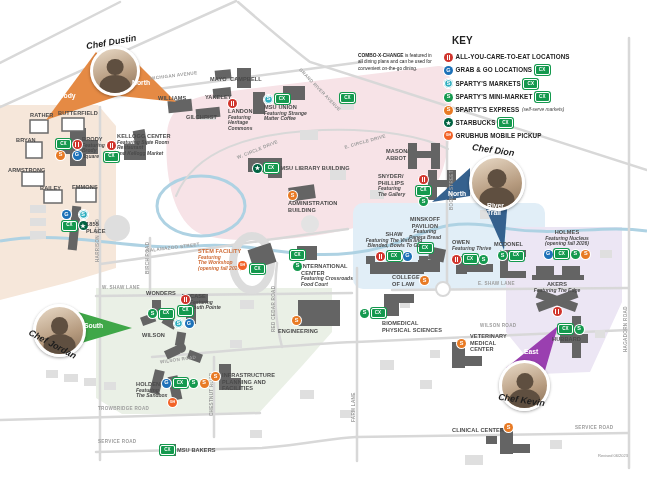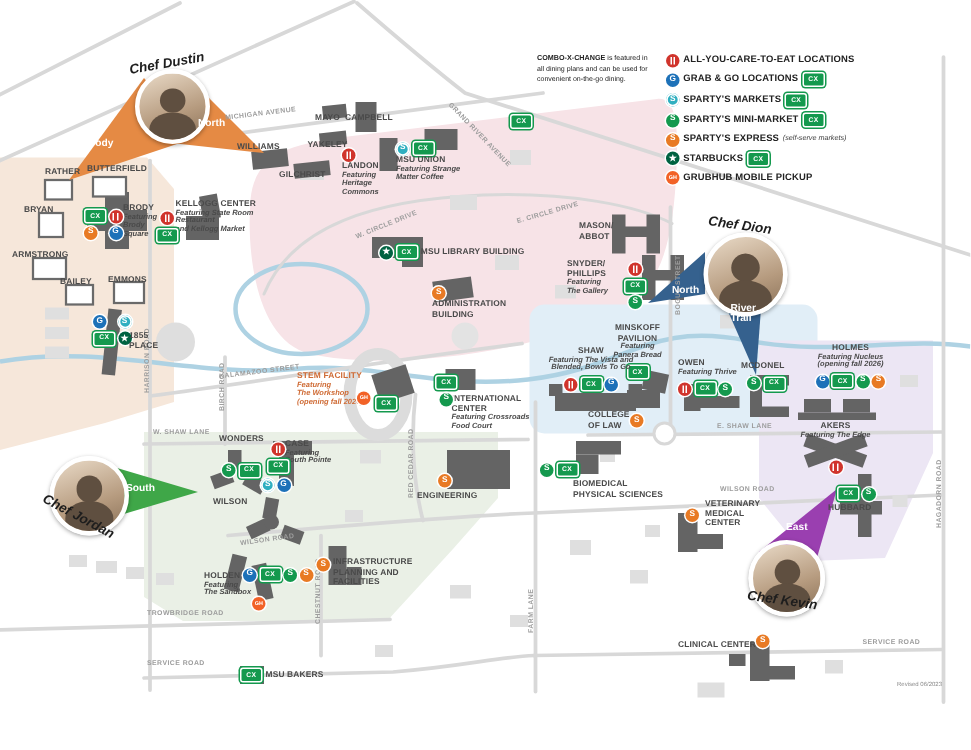--- a/index.html
+++ b/index.html
@@ -206,20 +206,21 @@
     <polygon points="96,52 130,92 46,120" fill="#e58a44"></polygon>
     <polygon points="124,50 176,102 102,94" fill="#e58a44"></polygon>
     <polygon points="470,168 470,196 432,202" fill="#35618e"></polygon>
     <polygon points="482,200 508,197 504,250" fill="#35618e"></polygon>
     <polygon points="78,312 78,344 132,328" fill="#3fa748"></polygon>
     <polygon points="506,368 544,374 558,326" fill="#9a3fb0"></polygon>
   </g>
 </svg>
 
 <div class="key">
+  <div class="key-title">KEY</div>
   <div class="key-body">
     <div class="key-note">
       <span class="icons">
             <span class="icon i-cx" style="background-color: rgb(20, 153, 78); box-shadow: rgb(20, 153, 78) 0px 0px 0px 1px;">CX</span>
           </span>
       <span><b>COMBO-X-CHANGE</b> <span>is featured in all dining plans and can be used for convenient on-the-go dining.</span></span>
     </div>
     <div class="key-items">
       <div class="key-row">
             <span class="icons">

